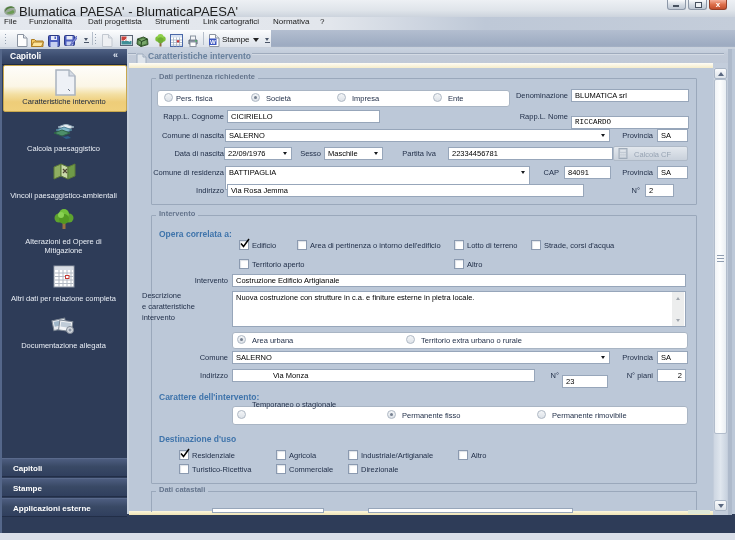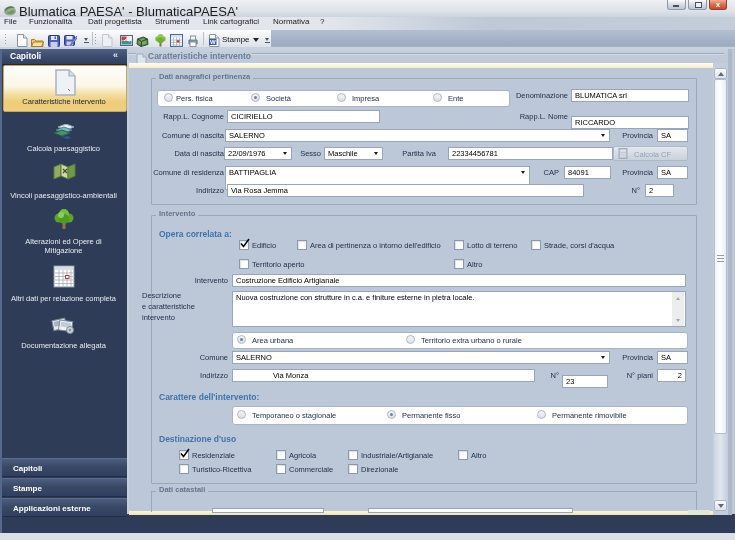--- a/index.html
+++ b/index.html
@@ -209,37 +209,37 @@
 <div class="a" style="left:713px;top:63px;width:15px;height:452px;background:#c3cddb"></div>
 <div class="a" style="left:728px;top:49px;width:4px;height:466px;background:#aebacb"></div>
 <div class="a" style="left:714px;top:68px;width:13px;height:443px;background:linear-gradient(90deg,#cdd6e2,#dfe6ee 50%,#c8d2df)"></div>
 <div class="a" style="left:714px;top:68px;width:13px;height:11px;background:linear-gradient(#fafbfc,#dde3ea);border:1px solid #aab6c6;border-radius:2px;box-sizing:border-box"></div>
 <div class="a" style="left:718px;top:72px;width:0;height:0;border-left:3px solid transparent;border-right:3px solid transparent;border-bottom:4px solid #5a6880"></div>
 <div class="a" style="left:714px;top:500px;width:13px;height:11px;background:linear-gradient(#fafbfc,#dde3ea);border:1px solid #aab6c6;border-radius:2px;box-sizing:border-box"></div>
 <div class="a" style="left:718px;top:504px;width:0;height:0;border-left:3px solid transparent;border-right:3px solid transparent;border-top:4px solid #5a6880"></div>
 <div class="a" style="left:714px;top:79px;width:13px;height:355px;background:linear-gradient(90deg,#f2f5f8,#fdfefe 45%,#e9eef3);border:1px solid #b2bdcc;border-radius:2px;box-sizing:border-box"></div>
 <div class="a" style="left:717px;top:255px;width:7px;height:1px;background:#8e9cb0;box-shadow:0 3px 0 #8e9cb0,0 6px 0 #8e9cb0"></div>
 <div class="a grp" style="left:151px;top:78px;width:544px;height:125px"></div>
-<div class="a glab" style="left:156px;top:72px">Dati anagrafici pertinenza</div>
+<div class="a glab" style="left:156px;top:72px">Dati pertinenza richiedente</div>
 <div class="a wbar" style="left:157px;top:90px;width:351px;height:15px"></div>
 <div class="a rbx" style="left:164px;top:93px;width:9px;height:9px"></div>
 <div class="a llbl" style="left:176px;top:94px">Pers. fisica</div>
 <div class="a rbx" style="left:251px;top:93px;width:9px;height:9px"></div>
 <div class="a" style="left:254px;top:96px;width:3px;height:3px;border-radius:50%;background:#768090"></div>
 <div class="a llbl" style="left:266px;top:94px">Società</div>
 <div class="a rbx" style="left:337px;top:93px;width:9px;height:9px"></div>
 <div class="a llbl" style="left:352px;top:94px">Impresa</div>
 <div class="a rbx" style="left:433px;top:93px;width:9px;height:9px"></div>
 <div class="a llbl" style="left:448px;top:94px">Ente</div>
 <div class="a lbl" style="left:368px;top:91px;width:200px">Denominazione</div>
 <div class="a tf" style="left:571px;top:89px;width:118px;height:13px;box-sizing:border-box;">BLUMATICA srl</div>
 <div class="a lbl" style="left:24px;top:112px;width:200px">Rapp.L. Cognome</div>
 <div class="a tf" style="left:227px;top:110px;width:153px;height:13px;box-sizing:border-box;">CICIRIELLO</div>
 <div class="a lbl" style="left:368px;top:112px;width:200px">Rapp.L. Nome</div>
-<div class="a tf" style="left:571px;top:116px;width:118px;height:13px;box-sizing:border-box;">RICCARDO</div>
+<div class="a tf" style="left:571px;top:116px;width:118px;height:13px;box-sizing:border-box;font-family:Liberation Mono, monospace;">RICCARDO</div>
 <div class="a lbl" style="left:24px;top:131px;width:200px">Comune di nascita</div>
 <div class="a tf" style="left:225px;top:129px;width:385px;height:13px;box-sizing:border-box;">SALERNO</div>
 <div class="a arrow" style="left:601px;top:134px"></div>
 <div class="a lbl" style="left:453px;top:131px;width:200px">Provincia</div>
 <div class="a tf" style="left:657px;top:129px;width:31px;height:13px;box-sizing:border-box;">SA</div>
 <div class="a lbl" style="left:24px;top:149px;width:200px">Data di nascita</div>
 <div class="a tf" style="left:224px;top:147px;width:68px;height:13px;box-sizing:border-box;">22/09/1976</div>
 <div class="a arrow" style="left:283px;top:152px"></div>
 <div class="a lbl" style="left:121px;top:149px;width:200px">Sesso</div>
 <div class="a tf" style="left:324px;top:147px;width:59px;height:13px;box-sizing:border-box;">Maschile</div>
@@ -311,21 +311,21 @@
 <div class="a tf" style="left:657px;top:351px;width:31px;height:13px;box-sizing:border-box;">SA</div>
 <div class="a lbl" style="left:28px;top:371px;width:200px">Indirizzo</div>
 <div class="a tf" style="left:232px;top:369px;width:303px;height:13px;box-sizing:border-box;padding-left:40px;">Via Monza</div>
 <div class="a lbl" style="left:359px;top:371px;width:200px">N°</div>
 <div class="a tf" style="left:562px;top:375px;width:46px;height:13px;box-sizing:border-box;">23</div>
 <div class="a lbl" style="left:453px;top:371px;width:200px">N° piani</div>
 <div class="a tf" style="left:657px;top:369px;width:29px;height:13px;box-sizing:border-box;text-align:right;padding-right:3px;">2</div>
 <div class="a sect" style="left:159px;top:392px">Carattere dell'intervento:</div>
 <div class="a wbar" style="left:232px;top:406px;width:454px;height:17px"></div>
 <div class="a rbx" style="left:237px;top:410px;width:9px;height:9px"></div>
-<div class="a llbl" style="left:252px;top:411px">Temporaneo o stagionale</div>
+<div class="a llbl" style="left:252px;top:400px">Temporaneo o stagionale</div>
 <div class="a rbx" style="left:387px;top:410px;width:9px;height:9px"></div>
 <div class="a" style="left:390px;top:413px;width:3px;height:3px;border-radius:50%;background:#768090"></div>
 <div class="a llbl" style="left:402px;top:411px">Permanente fisso</div>
 <div class="a rbx" style="left:537px;top:410px;width:9px;height:9px"></div>
 <div class="a llbl" style="left:552px;top:411px">Permanente rimovibile</div>
 <div class="a sect" style="left:159px;top:434px">Destinazione d'uso</div>
 <div class="a cbx" style="left:179px;top:450px"></div>
 <svg class="a" style="left:179px;top:447px" width="13" height="13" viewBox="0 0 13 13">
     <path d="M2 6.5 L4.5 9.5 L10 2" stroke="#000" stroke-width="1.5" fill="none"></path>
   </svg>

